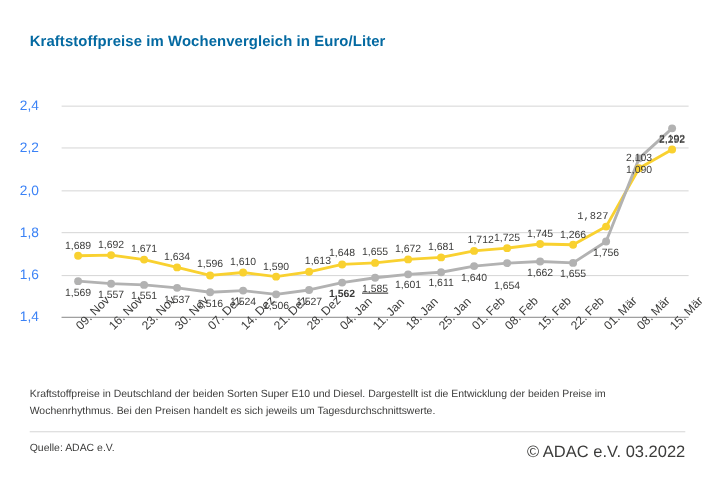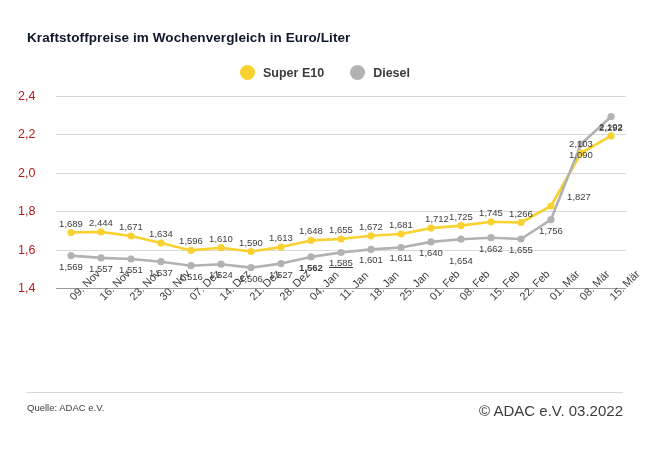--- a/index.html
+++ b/index.html
@@ -19,21 +19,21 @@
     width: 650px;
     height: 456px;
     box-sizing: border-box;
   }
   #chart-title {
     position: absolute;
     left: 27px;
     top: 30px;
     font-size: 13.5px;
     font-weight: bold;
-    color: #0f172a;
+    color: #0369a1;
     letter-spacing: 0.1px;
   }
   
   #legend {
     position: absolute;
     left: 0;
     top: 65px;
     width: 650px;
     display: flex;
     justify-content: center;
@@ -66,21 +66,21 @@
     position: absolute;
     left: 0;
     width: 570px;
     height: 1px;
     background: #d9d9d9;
   }
   .ylabel {
     position: absolute;
     left: 18px;
     font-size: 12.5px;
-    color: #b91c1c;
+    color: #3b82f6;
     transform: translateY(-50%);
     width: 32px;
     text-align: left;
   }
   #xaxis-line {
     position: absolute;
     left: 56px;
     top: 288px;
     width: 570px;
     height: 1px;
@@ -135,30 +135,20 @@
   }
   svg { display: block; }
 </style>
 </head>
 <body>
 
 <div id="page">
 
   <div id="chart-title">Kraftstoffpreise im Wochenvergleich in Euro/Liter</div>
 
-  <div id="legend">
-    <div class="legend-item">
-      <span class="legend-dot" style="background:#f9d130"></span>
-      <span>Super E10</span>
-    </div>
-    <div class="legend-item">
-      <span class="legend-dot" style="background:#b2b2b2"></span>
-      <span>Diesel</span>
-    </div>
-  </div>
 
   <div id="y-axis"></div>
   <div id="plot">
       <div class="gridline" style="top: 192px;"></div>
       <div class="gridline" style="top: 153.6px;"></div>
       <div class="gridline" style="top: 115.2px;"></div>
       <div class="gridline" style="top: 76.8px;"></div>
       <div class="gridline" style="top: 38.4px;"></div>
       <div class="gridline" style="top: 0px;"></div>
       <svg width="570" height="192" style="position: absolute; left: 0px; top: 0px;">
@@ -197,36 +187,36 @@
         <circle cx="345.0" cy="151.5" r="3.6" fill="#b2b2b2"></circle>
         <circle cx="375.0" cy="145.9" r="3.6" fill="#b2b2b2"></circle>
         <circle cx="405.0" cy="143.2" r="3.6" fill="#b2b2b2"></circle>
         <circle cx="435.0" cy="141.7" r="3.6" fill="#b2b2b2"></circle>
         <circle cx="465.0" cy="143.0" r="3.6" fill="#b2b2b2"></circle>
         <circle cx="495.0" cy="123.6" r="3.6" fill="#b2b2b2"></circle>
         <circle cx="525.0" cy="48.0" r="3.6" fill="#b2b2b2"></circle>
         <circle cx="555.0" cy="20.7" r="3.6" fill="#b2b2b2"></circle>
       </svg>
       <div class="pt-label e10" style="left: 15px; top: 121.512px;">1,689</div>
-      <div class="pt-label e10" style="left: 45px; top: 120.936px;">2,444</div>
+      <div class="pt-label e10" style="left: 45px; top: 120.936px;">1,692</div>
       <div class="pt-label e10" style="left: 75px; top: 124.968px;">1,671</div>
       <div class="pt-label e10" style="left: 105px; top: 132.072px;">1,634</div>
       <div class="pt-label e10" style="left: 135px; top: 139.368px;">1,596</div>
       <div class="pt-label e10" style="left: 165px; top: 136.68px;">1,610</div>
       <div class="pt-label e10" style="left: 195px; top: 140.52px;">1,590</div>
-      <div class="pt-label e10" style="left: 225px; top: 136.104px;">1,613</div>
+      <div class="pt-label e10" style="left: 233px; top: 136.104px;">1,613</div>
       <div class="pt-label e10" style="left: 255px; top: 129.384px;">1,648</div>
       <div class="pt-label e10" style="left: 285px; top: 128.04px;">1,655</div>
       <div class="pt-label e10" style="left: 315px; top: 124.776px;">1,672</div>
       <div class="pt-label e10" style="left: 345px; top: 123.048px;">1,681</div>
       <div class="pt-label e10" style="left: 381px; top: 117.096px;">1,712</div>
       <div class="pt-label e10" style="left: 405px; top: 114.6px;">1,725</div>
       <div class="pt-label e10" style="left: 435px; top: 110.76px;">1,745</div>
       <div class="pt-label e10" style="left: 465px; top: 111.528px;">1,266</div>
-      <div class="pt-label e10" style="left: 523px; top: 95.016px;">1,827</div>
+      <div class="pt-label e10" style="left: 483px; top: 95.016px; font-family: Liberation Mono, monospace;">1,827</div>
       <div class="pt-label e10" style="left: 525px; top: 42.024px;">2,103</div>
       <div class="pt-label e10" style="left: 555px; top: 24.936px;">2,192</div>
       <div class="pt-label diesel" style="left: 15px; top: 164.552px;">1,569</div>
       <div class="pt-label diesel" style="left: 45px; top: 166.856px;">1,557</div>
       <div class="pt-label diesel" style="left: 75px; top: 168.008px;">1,551</div>
       <div class="pt-label diesel" style="left: 105px; top: 170.696px;">1,537</div>
       <div class="pt-label diesel" style="left: 135px; top: 174.728px;">1,516</div>
       <div class="pt-label diesel" style="left: 165px; top: 173.192px;">1,524</div>
       <div class="pt-label diesel" style="left: 195px; top: 176.648px;">1,506</div>
       <div class="pt-label diesel" style="left: 225px; top: 172.616px;">1,527</div>
@@ -238,20 +228,21 @@
       <div class="pt-label diesel" style="left: 405px; top: 159px;">1,654</div>
       <div class="pt-label diesel" style="left: 435px; top: 146.696px;">1,662</div>
       <div class="pt-label diesel" style="left: 465px; top: 148.04px;">1,655</div>
       <div class="pt-label diesel" style="left: 495px; top: 128.648px;">1,756</div>
       <div class="pt-label diesel" style="left: 525px; top: 53px;">1,090</div>
       <div class="pt-label diesel" style="left: 555px; top: 25.736px;">2,292</div>
     </div>
   <div id="xaxis-line"></div>
   <div id="x-axis"></div>
 
+  <div id="footnote">Kraftstoffpreise in Deutschland der beiden Sorten Super E10 und Diesel. Dargestellt ist die Entwicklung der beiden Preise im Wochenrhythmus. Bei den Preisen handelt es sich jeweils um Tagesdurchschnittswerte.</div>
   <div id="divider"></div>
   <div id="source">Quelle: ADAC e.V.</div>
   <div id="copyright">© ADAC e.V. 03.2022</div>
 
 <div class="ylabel" style="top: 288px;">1,4</div>
     <div class="ylabel" style="top: 249.6px;">1,6</div>
     <div class="ylabel" style="top: 211.2px;">1,8</div>
     <div class="ylabel" style="top: 172.8px;">2,0</div>
     <div class="ylabel" style="top: 134.4px;">2,2</div>
     <div class="ylabel" style="top: 96px;">2,4</div>

